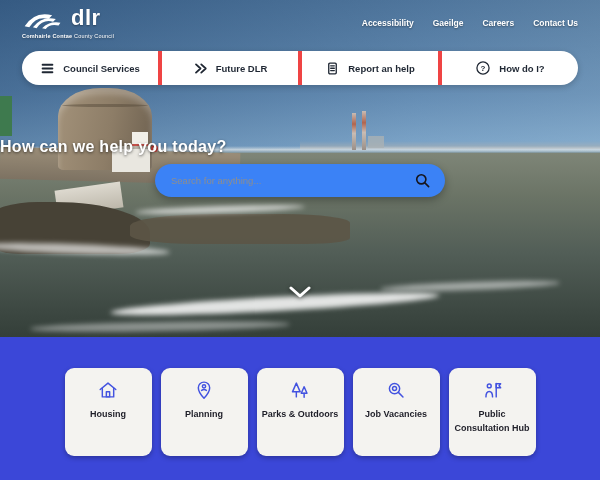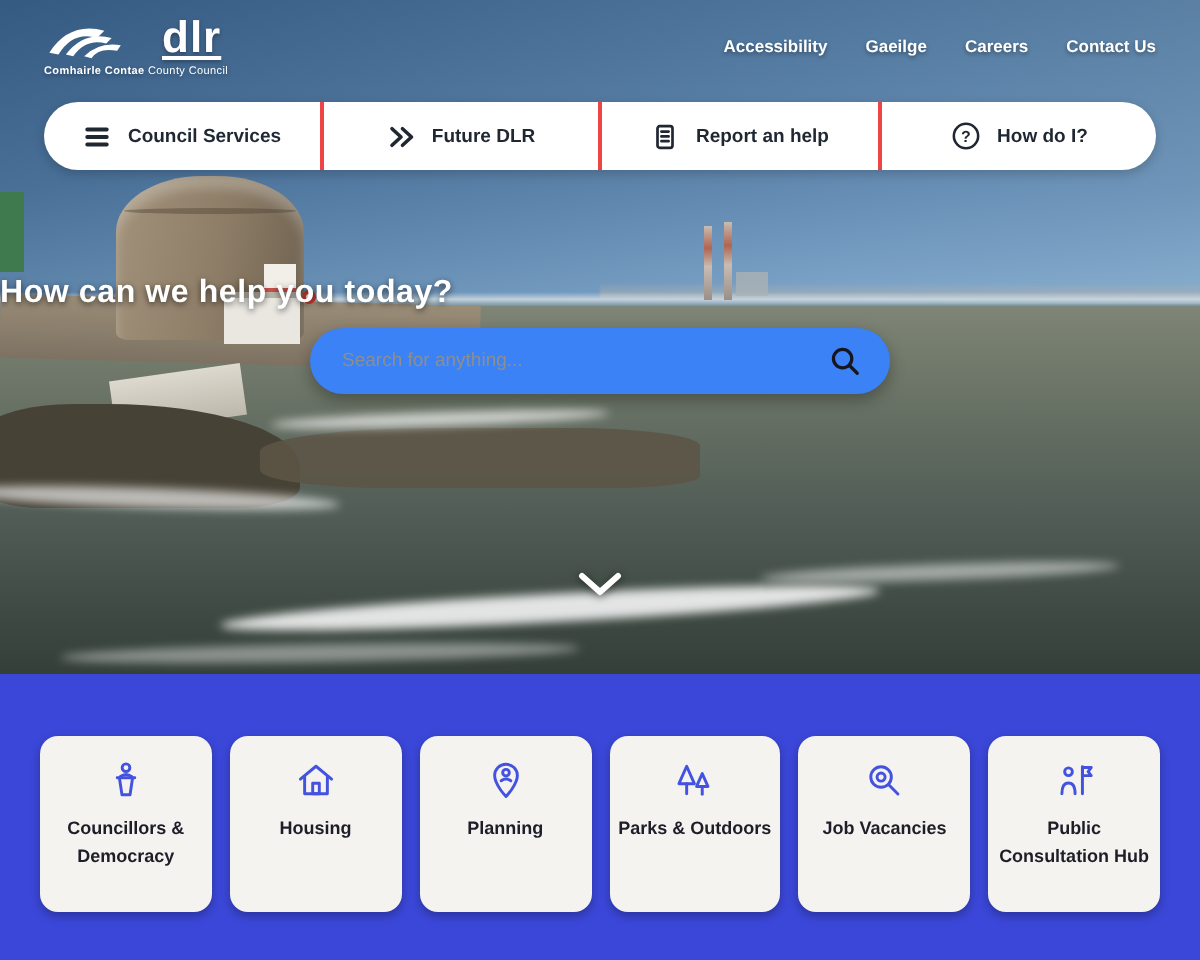--- a/index.html
+++ b/index.html
@@ -41,33 +41,33 @@
   .foam.f1 { left:135px; top:206px; width:170px; height:7px; transform:rotate(-2deg); opacity:.8; }
   .foam.f2 { left:-20px; top:244px; width:190px; height:10px; transform:rotate(2deg); opacity:.75; }
   .foam.f3 { left:110px; top:297px; width:330px; height:14px; transform:rotate(-3deg); }
   .foam.f4 { left:380px; top:282px; width:180px; height:8px; transform:rotate(-2deg); opacity:.6; }
   .foam.f5 { left:30px; top:322px; width:260px; height:9px; transform:rotate(-1deg); opacity:.5; }
 
   
   .topbar { position:absolute; left:0; top:0; width:600px; height:46px;
     display:flex; align-items:center; justify-content:space-between; padding:0 22px; }
   .logo { display:flex; flex-direction:column; color:#fff; text-shadow:0 1px 2px rgba(0,0,0,.35); }
-  .logo-row { display:flex; align-items:center; gap:17px;text-decoration:underline; }
+  .logo-row { display:flex; align-items:flex-start; gap:7px; }
   .logo-brand { font-size:22px; font-weight:bold; letter-spacing:.5px; line-height:20px; }
   .logo-tag { font-size:5.5px; margin-top:3px; letter-spacing:.2px; white-space:nowrap; }
   .logo-tag b { font-weight:bold; }
   .top-links { display:flex; gap:19px; }
   .top-link { color:#fff; font-size:8.5px; font-weight:600; cursor:pointer;
     text-shadow:0 1px 2px rgba(0,0,0,.4); }
 
   
   .navpill { position:absolute; left:22px; top:51px; width:556px; height:34px;
     background:#fff; border-radius:17px; display:flex; box-shadow:0 2px 6px rgba(0,0,0,.2); overflow:hidden; }
   .nav-item { flex:1; display:flex; align-items:center; justify-content:center; gap:8px;
-    cursor:pointer; border-right:2px solid #ef4444; }
+    cursor:pointer; border-right:4px solid #ef4444; }
   .nav-item:last-child { border-right:none; }
   .nav-label { font-size:9.5px; font-weight:bold; color:#1f2733; }
   .nav-ic { display:flex; }
 
   
   .hero-heading { position:absolute; left:0; top:138px; width:600px; text-align:left;
     color:#fff; font-size:16px; font-weight:bold; letter-spacing:.3px;
     text-shadow:0 1px 3px rgba(0,0,0,.6); }
   .searchbar { position:absolute; left:155px; top:164px; width:290px; height:33px;
     background:#3b82f6; border-radius:17px; display:flex; align-items:center;
@@ -197,30 +197,20 @@
     <span class="nav-ic">
       <svg width="24" height="14" viewBox="0 0 24 14" fill="none" stroke="#ffffff" stroke-width="3" stroke-linecap="round" stroke-linejoin="round">
         <path d="M3,3 L12,11 L21,3"></path>
       </svg>
     </span>
   </div>
 
   <div class="quicklinks">
     <div class="cards">
 
-      <div class="card">
-        <span class="card-ic">
-          <svg width="22" height="22" viewBox="0 0 24 24" fill="none" stroke="#4353e0" stroke-width="1.6" stroke-linecap="round" stroke-linejoin="round">
-            <circle cx="12" cy="5.3" r="2.1"></circle>
-            <path d="M8.8,10.2 Q12,7.8 15.2,10.2"></path>
-            <path d="M7.2,10.8 H16.8 M8.4,10.8 L9.8,20 H14.2 L15.6,10.8"></path>
-          </svg>
-        </span>
-        <span class="card-label">Councillors &amp; Democracy</span>
-      </div>
 
       <div class="card">
         <span class="card-ic">
           <svg width="22" height="22" viewBox="0 0 24 24" fill="none" stroke="#4353e0" stroke-width="1.6" stroke-linecap="round" stroke-linejoin="round">
             <path d="M3.5,11.5 L12,4.5 L20.5,11.5"></path>
             <path d="M5.8,10 V19.5 H18.2 V10"></path>
             <rect x="10.2" y="13.8" width="3.6" height="5.7"></rect>
           </svg>
         </span>
         <span class="card-label">Housing</span>

